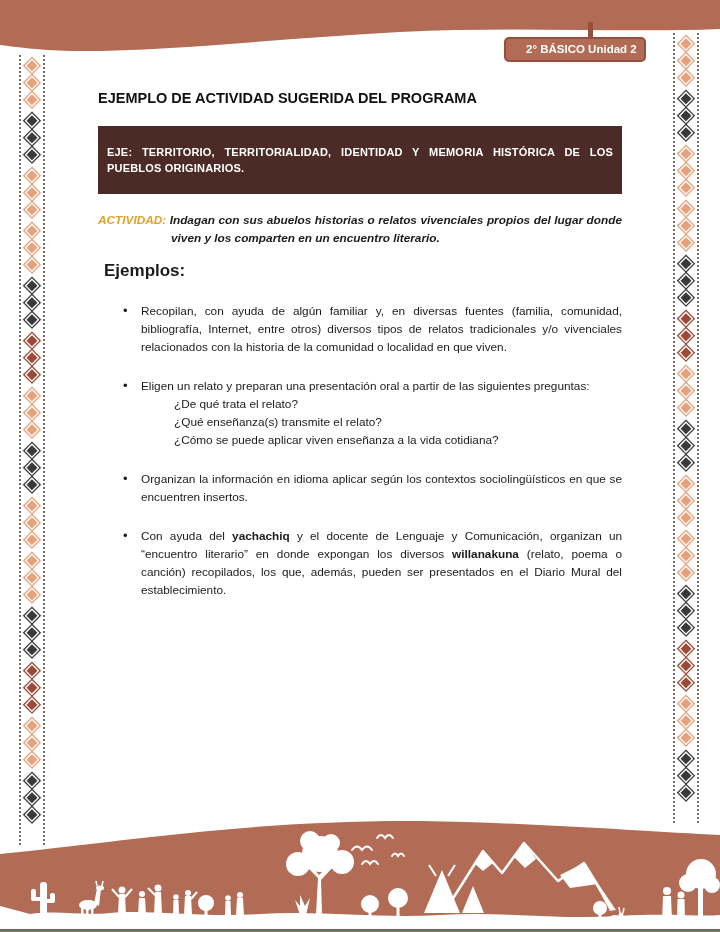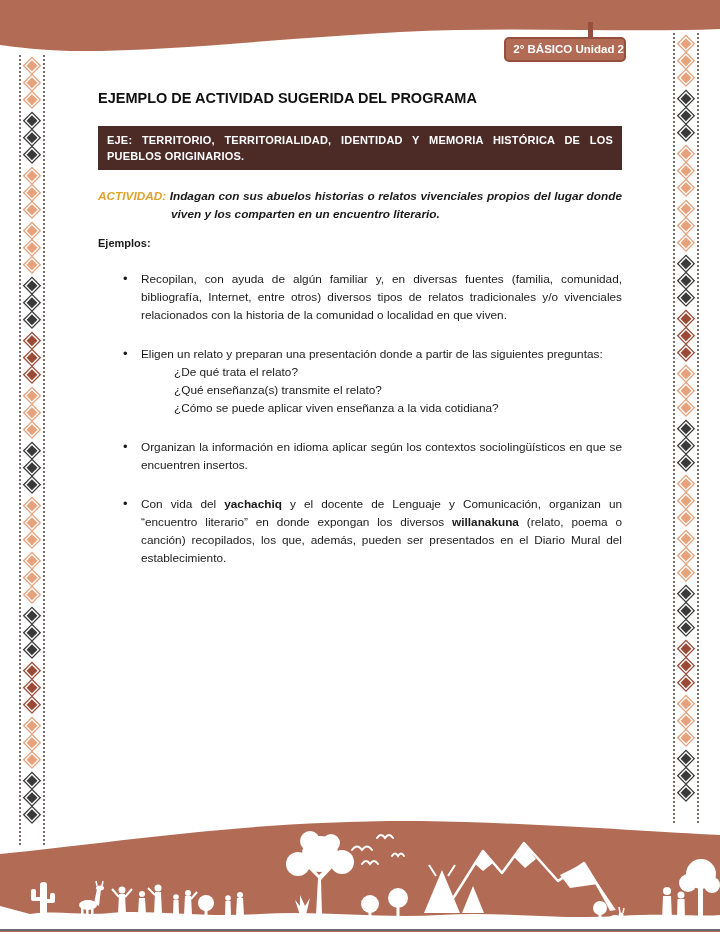--- a/index.html
+++ b/index.html
@@ -4,42 +4,42 @@
 <style>
   html,body{margin:0;padding:0;background:#fff;}
   .page{position:relative;width:720px;height:932px;background:#fff;overflow:hidden;
         font-family:"Liberation Sans",sans-serif;color:#1b1b1b;}
 
   
   .top-band{position:absolute;top:0;left:0;width:720px;height:58px;display:block;}
   .badge-connector{position:absolute;left:588px;top:22px;width:5px;height:20px;background:#954F3D;}
   .unit-badge{position:absolute;left:504px;top:37px;width:118px;height:21px;
               background:#B26B55;border:2px solid #954F3D;border-radius:5px;
-              color:#fff;font-size:11.5px;font-weight:bold;line-height:21px;text-align:right;
-              box-sizing:content-box;}
+              color:#fff;font-size:11.5px;font-weight:bold;line-height:21px;text-align:left;
+              box-sizing:content-box;padding-left:20px;}
 
   
   .strip{position:absolute;width:26px;overflow:hidden;box-sizing:border-box;
          border-left:2px dotted #7a6a60;border-right:2px dotted #7a6a60;
          display:flex;flex-direction:column;align-items:center;gap:4px;background:#fff;}
   .strip-left{left:19px;top:55px;height:790px;}
   .strip-right{left:673px;top:33px;height:790px;}
   .dcluster{display:flex;flex-direction:column;align-items:center;}
   .dcluster span{font-size:24px;line-height:17px;}
 
   
   .content{position:absolute;left:98px;top:90px;width:524px;}
   .title{margin:0 0 20px 0;font-size:14.5px;font-weight:bold;text-align:left;color:#111;}
   .eje-banner{background:#4C2B27;color:#fff;font-weight:bold;font-size:11px;
-              letter-spacing:.2px;line-height:16px;padding:6px 9px;text-align:justify;
+              letter-spacing:.2px;line-height:16px;padding:18px 9px;text-align:justify;
               margin-bottom:17px;}
   .activity{margin:0 0 14px 0;font-size:11.8px;font-weight:bold;line-height:18px;
             padding-left:73px;text-indent:-73px;text-align:justify;font-style:italic;}
   .activity-label{color:#E0A22B;}
-  .examples-heading{margin:0 0 3px 0;font-size:11px;font-weight:bold;}
+  .examples-heading{margin:0 0 3px 6px;font-size:17px;font-weight:bold;}
   .bullets{list-style:none;margin:0;padding:0;font-size:11.8px;line-height:18px;}
   .bullets li{position:relative;padding-left:43px;margin-bottom:3px;text-align:justify;margin-top:21px;}
   .bullets li::before{content:"\2022";position:absolute;left:25px;top:0;font-size:13px;}
   .subq{margin-left:33px;text-align:left;}
   .rich b{font-weight:bold;}
 
   
   .footer-art{position:absolute;left:0;bottom:0;width:720px;height:114px;display:block;}
   .page-bottom-line{position:absolute;left:0;bottom:1px;width:720px;height:2px;background:#6b6b6b;}
 </style>
@@ -208,30 +208,30 @@
 
     <p class="activity"><span class="activity-label">ACTIVIDAD:</span> <span>Indagan con sus abuelos historias o relatos vivenciales propios del lugar donde viven y los comparten en un encuentro literario.</span></p>
 
     <p class="examples-heading">Ejemplos:</p>
 
     <ul class="bullets">
       <li>
         <span class="rich"><span>Recopilan, con ayuda de algún familiar y, en diversas fuentes (familia, comunidad, bibliografía, Internet, entre otros) diversos tipos de relatos tradicionales y/o vivenciales relacionados con la historia de la comunidad o localidad en que viven.</span></span>
       </li>
       <li>
-        <span class="rich"><span>Eligen un relato y preparan una presentación donde a partir de las siguientes preguntas:</span></span>
+        <span class="rich"><span>Eligen un relato y preparan una presentación oral a partir de las siguientes preguntas:</span></span>
         <div class="subq">¿De qué trata el relato?</div>
         <div class="subq">¿Qué enseñanza(s) transmite el relato?</div>
         <div class="subq">¿Cómo se puede aplicar viven enseñanza a la vida cotidiana?</div>
       </li>
       <li>
         <span class="rich"><span>Organizan la información en idioma aplicar según los contextos sociolingüísticos en que se encuentren insertos.</span></span>
       </li>
       <li>
-        <span class="rich"><span>Con vida del </span><b>yachachiq</b><span> y el docente de Lenguaje y Comunicación, organizan un “encuentro literario” en donde expongan los diversos </span><b>willanakuna</b><span> (relato, poema o canción) recopilados, los que, además, pueden ser presentados en el Diario Mural del establecimiento.</span></span>
+        <span class="rich"><span>Con ayuda del </span><b>yachachiq</b><span> y el docente de Lenguaje y Comunicación, organizan un “encuentro literario” en donde expongan los diversos </span><b>willanakuna</b><span> (relato, poema o canción) recopilados, los que, además, pueden ser presentados en el Diario Mural del establecimiento.</span></span>
       </li>
     </ul>
   </div>
 
   <svg class="footer-art" viewBox="0 0 720 114" preserveAspectRatio="none">
     <path d="M0,36 C120,24 250,2 420,3 C540,5 650,14 720,17 L720,114 L0,114 Z" fill="#B26B55"></path>
     <g fill="#FFFFFF">
 
       <path d="M0,88 L30,96 C60,92 80,98 110,95 C150,91 200,100 260,96 C320,92 380,101 440,97 C500,93 560,102 620,98 C670,95 700,99 720,97 L720,111 L0,111 Z"></path>
 

